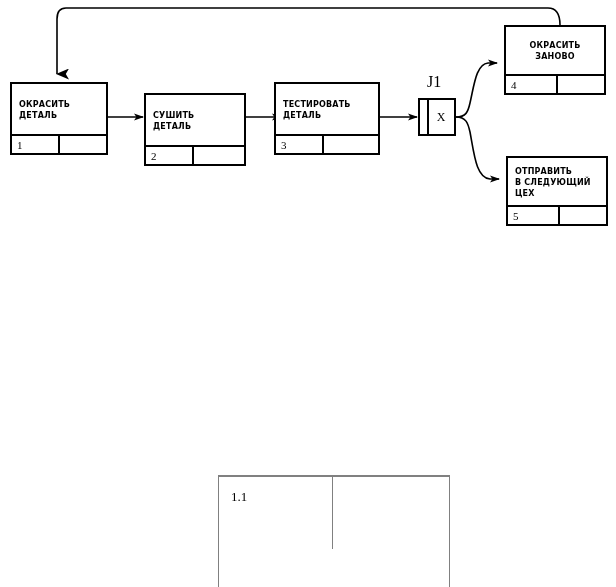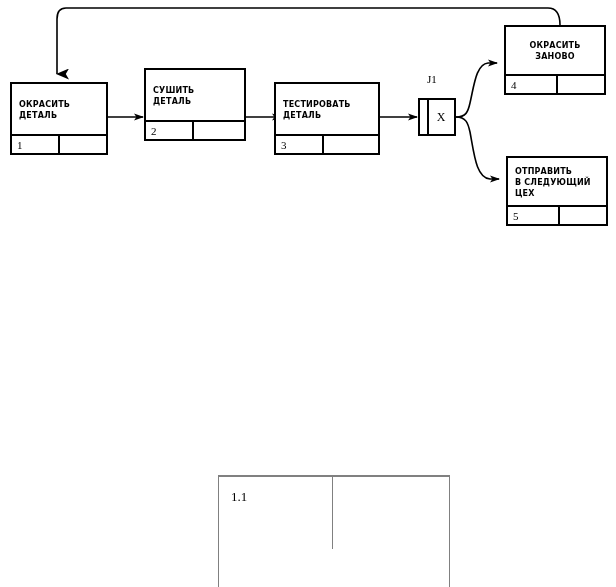--- a/index.html
+++ b/index.html
@@ -86,21 +86,21 @@
     border-left: 2px solid #000000;
   }
   .junction-type {
     font-family: "Liberation Serif", serif;
     font-size: 12px;
     padding-left: 8px;
   }
   .junction-label {
     position: absolute;
     font-family: "Liberation Serif", serif;
-    font-size: 11px;
+    font-size: 16px;
     white-space: nowrap;
   }
 
   
   .activity-table {
     position: absolute;
     box-sizing: border-box;
     border: 1px solid #808080;
     background: #ffffff;
     display: flex;
@@ -162,21 +162,21 @@
 
 <div class="unit-box" style="left:10px; top:82px; width:98px; height:73px;">
   <div class="unit-title">ОКРАСИТЬ
 ДЕТАЛЬ</div>
   <div class="unit-footer">
     <div class="unit-id" style="width:48px;">1</div>
     <div class="unit-ref"></div>
   </div>
 </div>
 
-<div class="unit-box" style="left:144px; top:68px; width:102px; height:73px;">
+<div class="unit-box" style="left:144px; top:93px; width:102px; height:73px;">
   <div class="unit-title">СУШИТЬ
 ДЕТАЛЬ</div>
   <div class="unit-footer">
     <div class="unit-id" style="width:48px;">2</div>
     <div class="unit-ref"></div>
   </div>
 </div>
 
 <div class="unit-box" style="left:274px; top:82px; width:106px; height:73px;">
   <div class="unit-title">ТЕСТИРОВАТЬ

